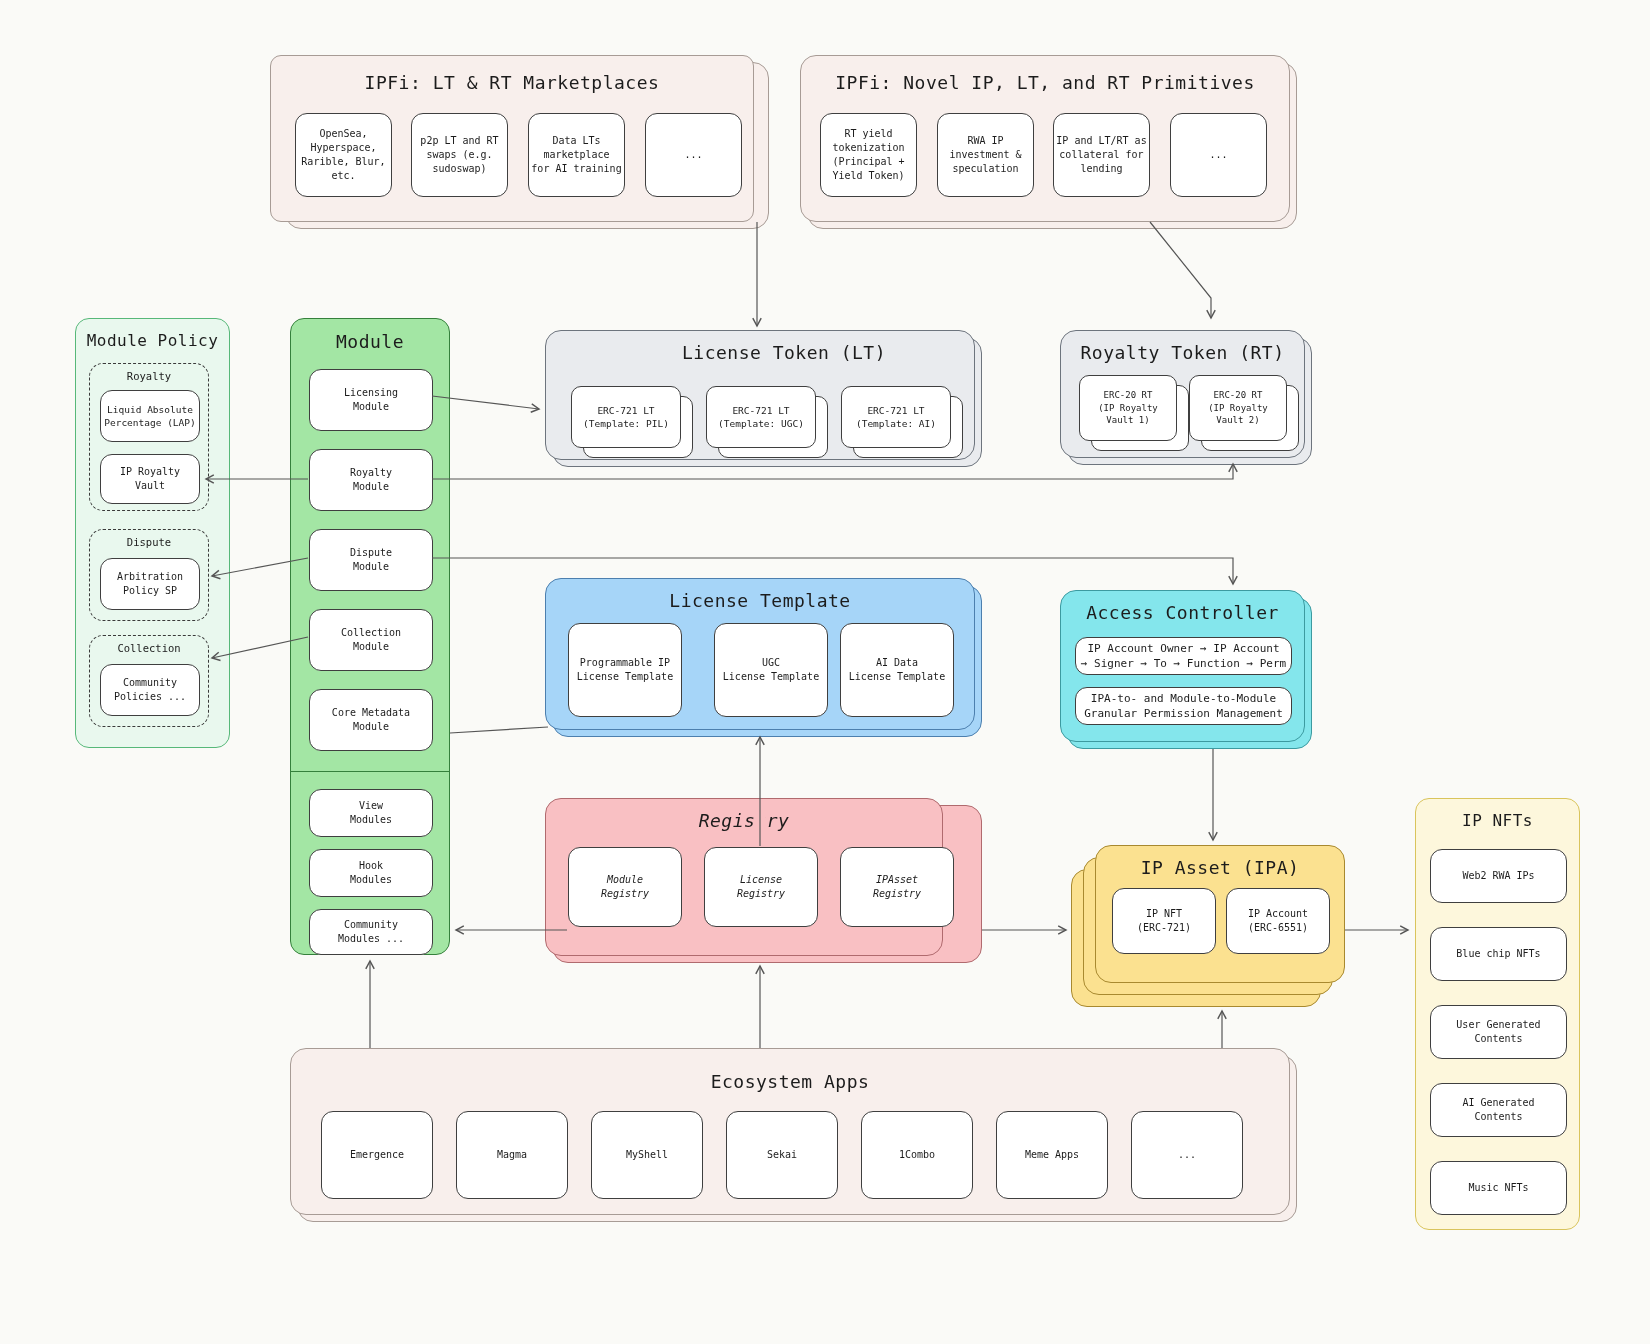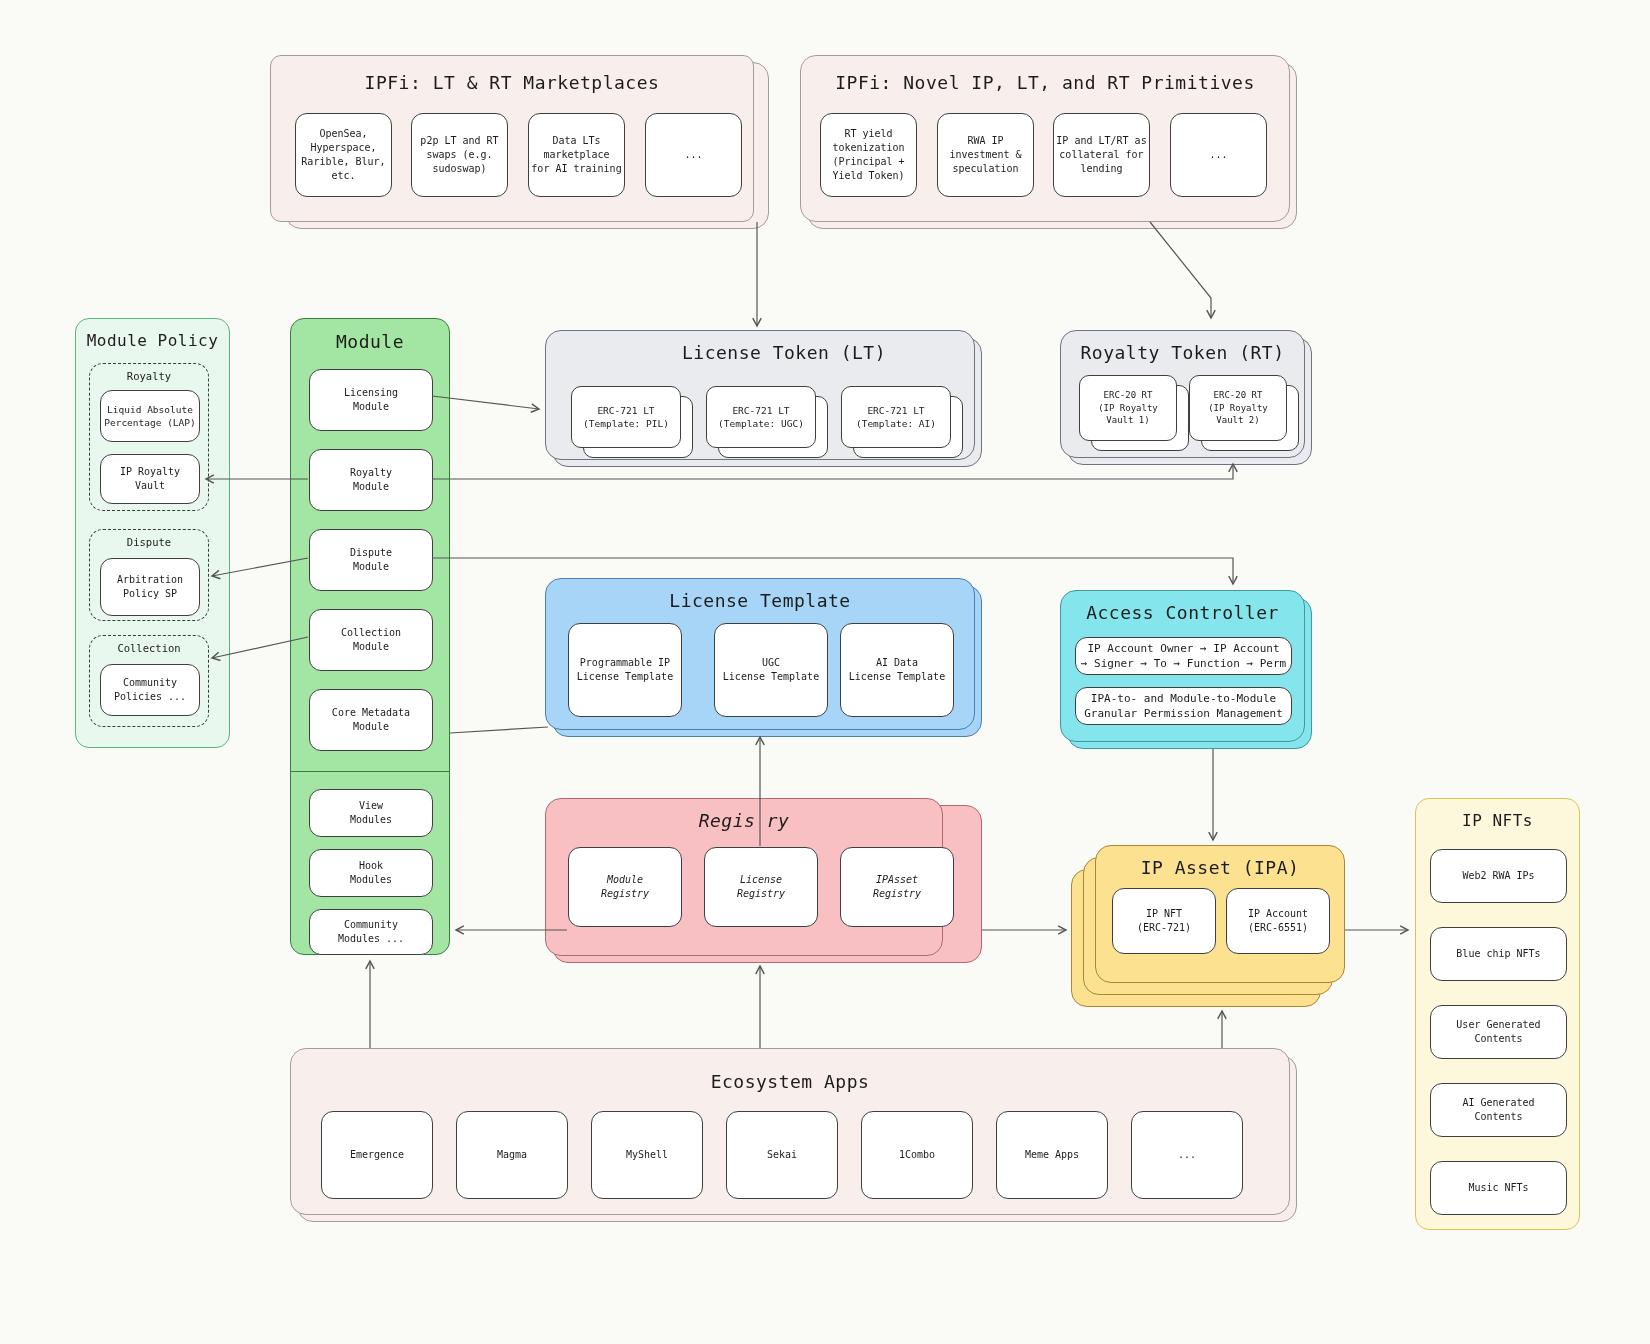--- a/index.html
+++ b/index.html
@@ -82,21 +82,21 @@
     <div class="title t16" style="top:12px;">Module Policy</div>
     <div class="dashed" style="left:13px;top:44px;width:120px;height:148px;">
       <div class="glabel">Royalty</div>
       <div class="card" style="left:10px;top:26px;width:100px;height:52px;font-size:9.5px;">Liquid Absolute
 Percentage (LAP)</div>
       <div class="card" style="left:10px;top:90px;width:100px;height:50px;">IP Royalty
 Vault</div>
     </div>
     <div class="dashed" style="left:13px;top:210px;width:120px;height:92px;">
       <div class="glabel">Dispute</div>
-      <div class="card" style="left:10px;top:28px;width:100px;height:58px;">Arbitration
+      <div class="card" style="left:10px;top:28px;width:100px;height:52px;">Arbitration
 Policy SP</div>
     </div>
     <div class="dashed" style="left:13px;top:316px;width:120px;height:92px;">
       <div class="glabel">Collection</div>
       <div class="card" style="left:10px;top:28px;width:100px;height:52px;">Community
 Policies ...</div>
     </div>
   </div>
 
   <div class="ctr c-green" style="left:290px;top:318px;width:160px;height:637px;border-radius:14px;">

